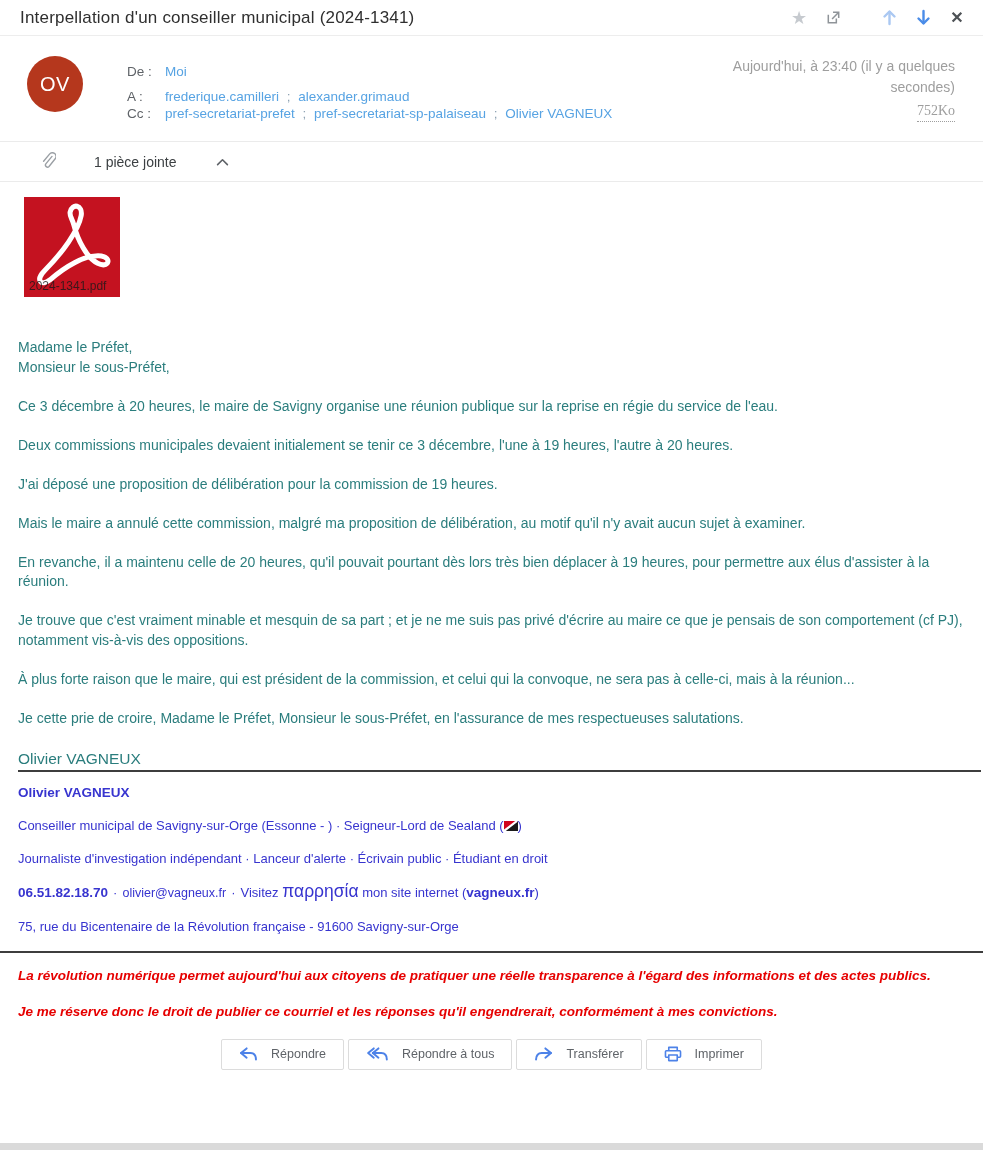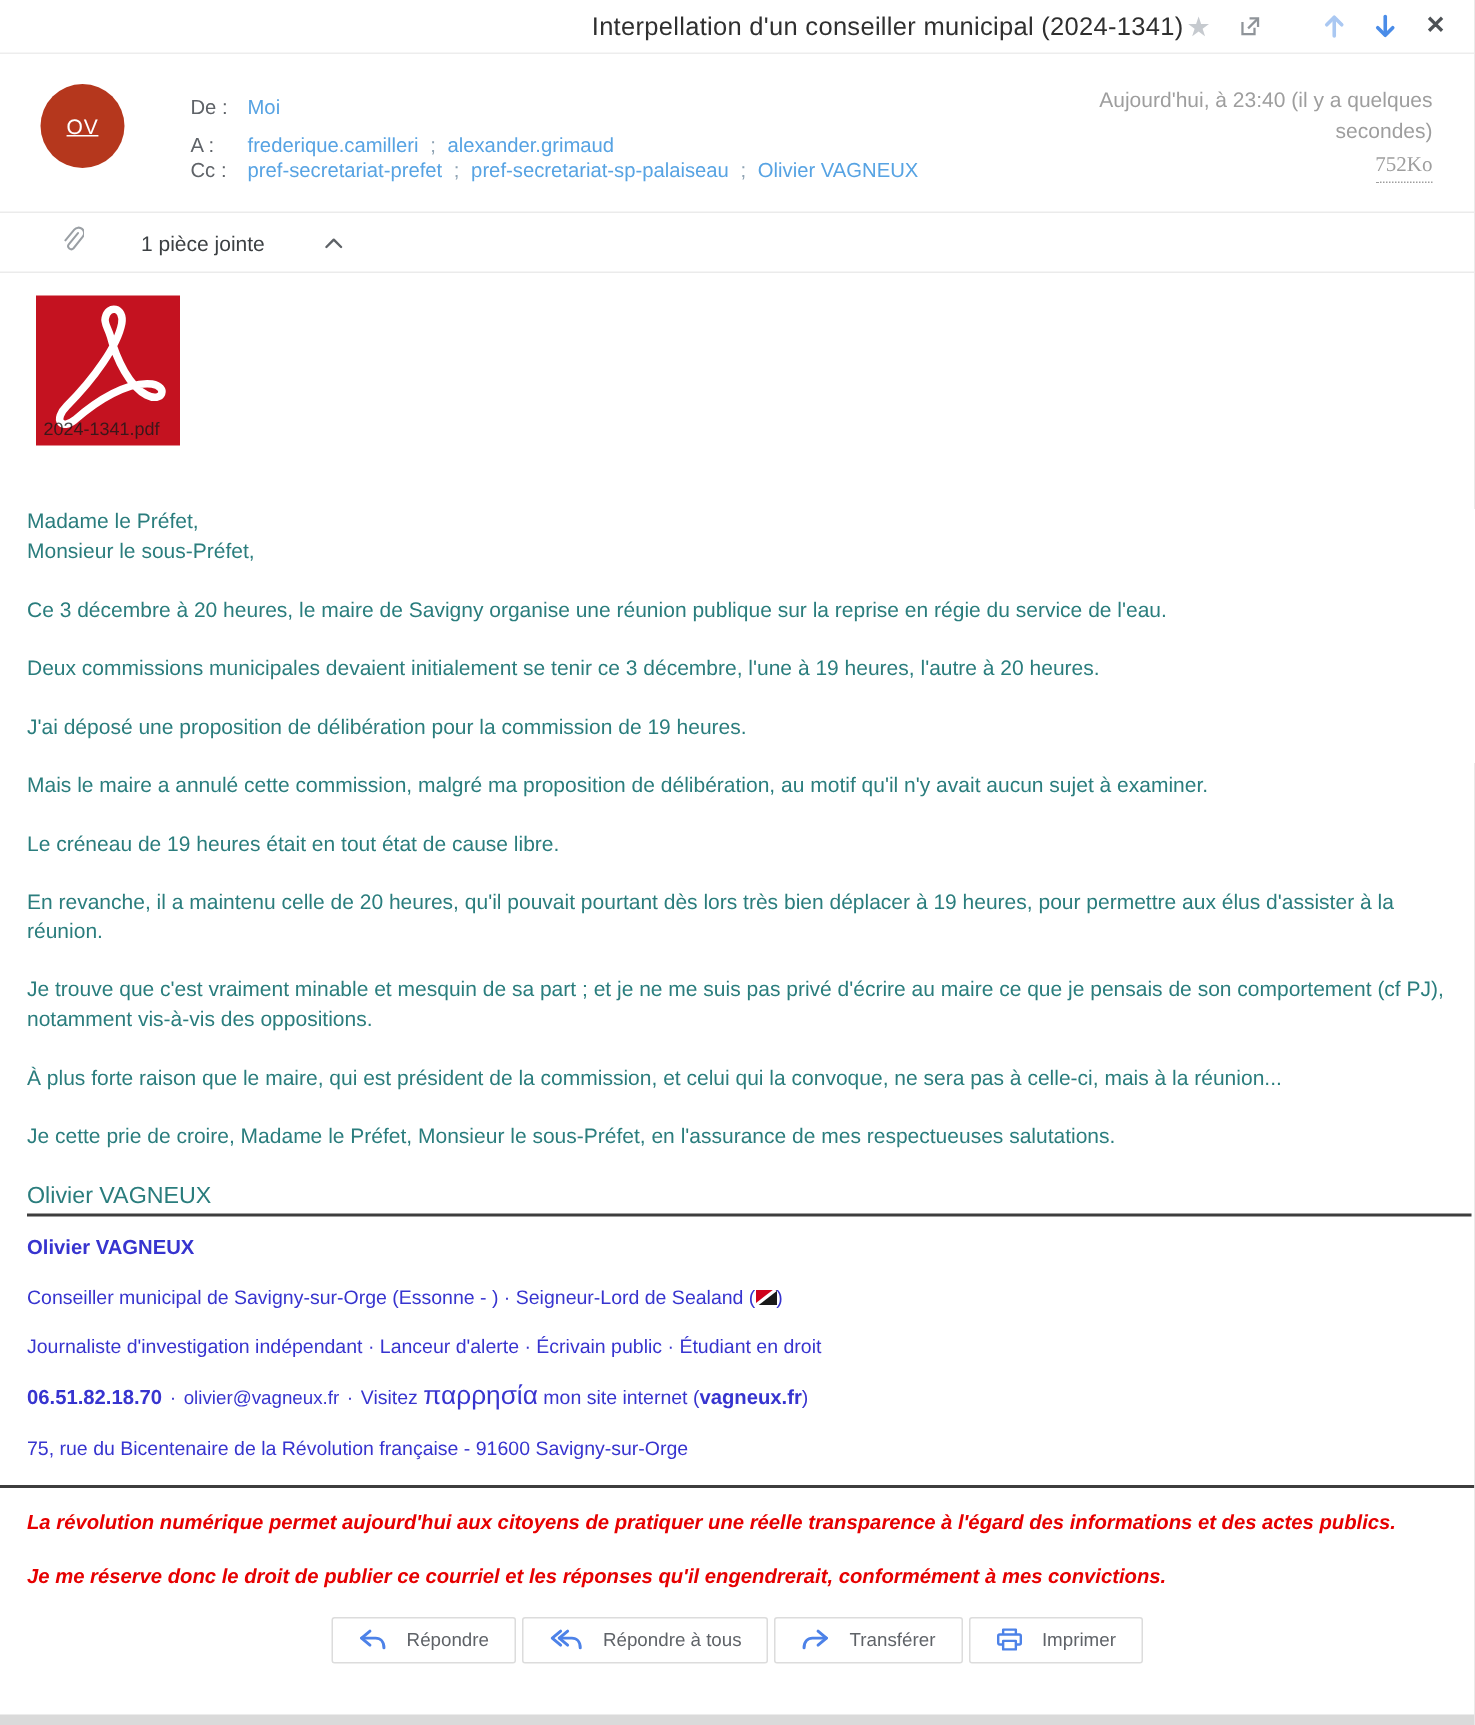--- a/index.html
+++ b/index.html
@@ -2,31 +2,31 @@
 <html lang="fr"><head>
 <meta charset="utf-8">
 <style>
   * { box-sizing: border-box; margin: 0; padding: 0; }
   html,body { background:#d9d9d9; }
   body { font-family:"Liberation Sans", sans-serif; }
   .page { width:983px; height:1150px; background:#fff; position:relative; overflow:hidden; margin:0 auto; }
 
   
   .titlebar { display:flex; align-items:center; height:36px; padding:0 16px 0 20px; border-bottom:1px solid #ededed; }
-  .titlebar h1 { font-size:17px; font-weight:500; color:#2f2f2f; letter-spacing:.2px; flex:1; white-space:nowrap;text-align:right; }
+  .titlebar h1 { font-size:17px; font-weight:500; color:#2f2f2f; letter-spacing:.2px; flex:1; white-space:nowrap; }
   .titlebar-icons { display:flex; align-items:center; gap:14px; }
   .tb-icon { width:20px; height:20px; display:flex; align-items:center; justify-content:center; cursor:pointer; }
   .star-glyph { font-size:18px; color:#c6cacf; line-height:1; }
   .gap-left { margin-left:22px; }
   .close-glyph { font-size:16px; font-weight:bold; color:#4e5256; line-height:1; }
 
   
   .header { display:flex; padding:18px 28px 10px 27px; border-bottom:1px solid #ebebeb; min-height:106px; }
-  .avatar { width:56px; height:56px; border-radius:50%; background:#b5371d; color:#fff; font-size:14px;
-            display:flex; align-items:center; justify-content:center; letter-spacing:.5px; flex:none; margin-top:2px;text-decoration:underline; }
+  .avatar { width:56px; height:56px; border-radius:50%; background:#b5371d; color:#fff; font-size:20px;
+            display:flex; align-items:center; justify-content:center; letter-spacing:.5px; flex:none; margin-top:2px; }
   .fields { margin-left:44px; padding-top:9px; }
   .field-row { display:flex; font-size:13.5px; line-height:17px; }
   .field-row.first { margin-bottom:8px; }
   .field-label { width:38px; color:#5f6368; flex:none; }
   .addr-link { color:#57a3e3; text-decoration:none; cursor:pointer; }
   .sep { color:#8fa3b3; margin:0 4px; }
   .meta { margin-left:auto; text-align:right; color:#9e9e9e; font-size:14px; line-height:21px; max-width:238px; padding-top:2px; }
   .meta .size { display:inline-block; border-bottom:1px dotted #9e9e9e; margin-top:2px;font-family:Liberation Serif, serif; }
 
   
@@ -149,21 +149,20 @@
     <span class="fname">2024-1341.pdf</span>
   </div>
 
   <div class="mail-body">
       <p>Madame le Préfet,
 Monsieur le sous-Préfet,</p>
       <p>Ce 3 décembre à 20 heures, le maire de Savigny organise une réunion publique sur la reprise en régie du service de l'eau.</p>
       <p>Deux commissions municipales devaient initialement se tenir ce 3 décembre, l'une à 19 heures, l'autre à 20 heures.</p>
       <p>J'ai déposé une proposition de délibération pour la commission de 19 heures.</p>
       <p>Mais le maire a annulé cette commission, malgré ma proposition de délibération, au motif qu'il n'y avait aucun sujet à examiner.</p>
-      <p>Le créneau de 19 heures était en tout état de cause libre.</p>
       <p>En revanche, il a maintenu celle de 20 heures, qu'il pouvait pourtant dès lors très bien déplacer à 19 heures, pour permettre aux élus d'assister à la réunion.</p>
       <p>Je trouve que c'est vraiment minable et mesquin de sa part ; et je ne me suis pas privé d'écrire au maire ce que je pensais de son comportement (cf PJ), notamment vis-à-vis des oppositions.</p>
       <p>À plus forte raison que le maire, qui est président de la commission, et celui qui la convoque, ne sera pas à celle-ci, mais à la réunion...</p>
       <p>Je cette prie de croire, Madame le Préfet, Monsieur le sous-Préfet, en l'assurance de mes respectueuses salutations.</p>
     </div>
 
   <div class="sig-sep">
     <div class="teal-name">Olivier VAGNEUX</div>
   </div>
   <hr class="rule sig">

